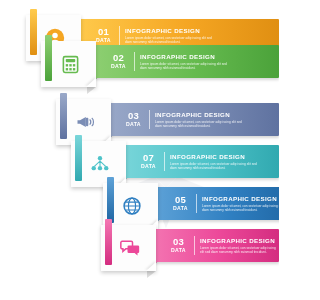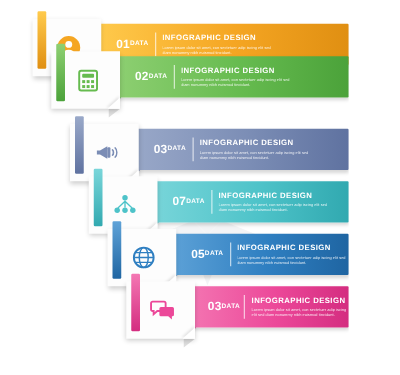--- a/index.html
+++ b/index.html
@@ -65,21 +65,21 @@
     top: 37px;
     width: 0;
     height: 0;
     border-top: 7px solid;
     border-right: 8px solid transparent;
     z-index: 2;
   }
 
   .num-block {
     display: flex;
-    flex-direction: row;
+    flex-direction: column;
     align-items: center;
     justify-content: center;
     padding-right: 5px;
     min-width: 21px;
     text-align: right;
   }
   .num {
     color: #fff;
     font-size: 9.5px;
     font-weight: bold;
@@ -299,21 +299,21 @@
               <circle cx="4.5" cy="17" r="2.6" fill="#4ec3c9"></circle>
               <circle cx="12" cy="17" r="2.6" fill="#4ec3c9"></circle>
               <circle cx="19.5" cy="17" r="2.6" fill="#4ec3c9"></circle>
               <path d="M12 7.6v6.8M12 8.5L5.2 14.8M12 8.5l6.8 6.3" stroke="#4ec3c9" stroke-width="1.3" fill="none"></path>
             </svg>
           </div>
           <div class="card-fold"></div>
           <div class="card-corner"></div>
         </div>
       </div>
-      <div class="row" style="left: 0px; top: 183px; right: 0px;">
+      <div class="row" style="left: 17px; top: 183px; right: 0px;">
         <div class="banner" style="left:134px;width:145px;background:linear-gradient(90deg,#5fa3d8 0%,#2f7fc1 55%,#1f65a2 100%);">
           <div class="banner-inner">
             <div class="num-block">
               <span class="num">05</span>
               <span class="data-lbl">DATA</span>
             </div>
             <div class="divider"></div>
             <div class="txt-block">
               <span class="headline">INFOGRAPHIC DESIGN</span>
               <span class="body-txt">Lorem ipsum dolor sit amet, con sectetuer adip iscing elit sed diam nonummy nibh euismod tincidunt.</span>

